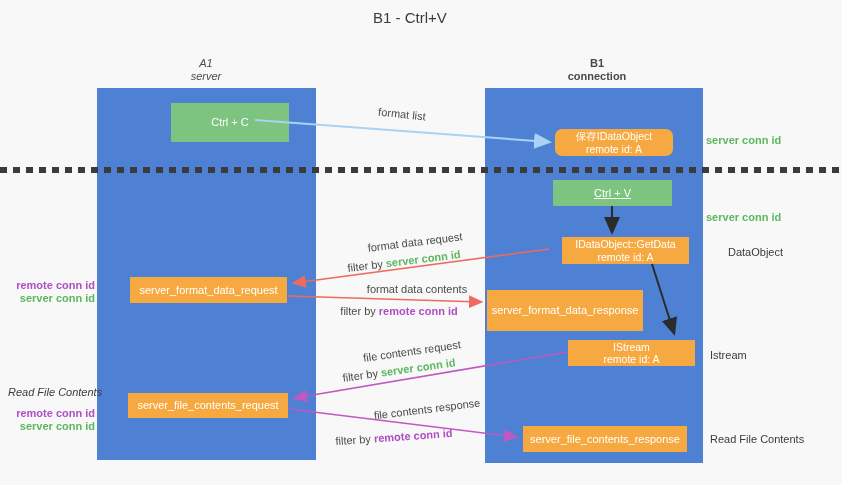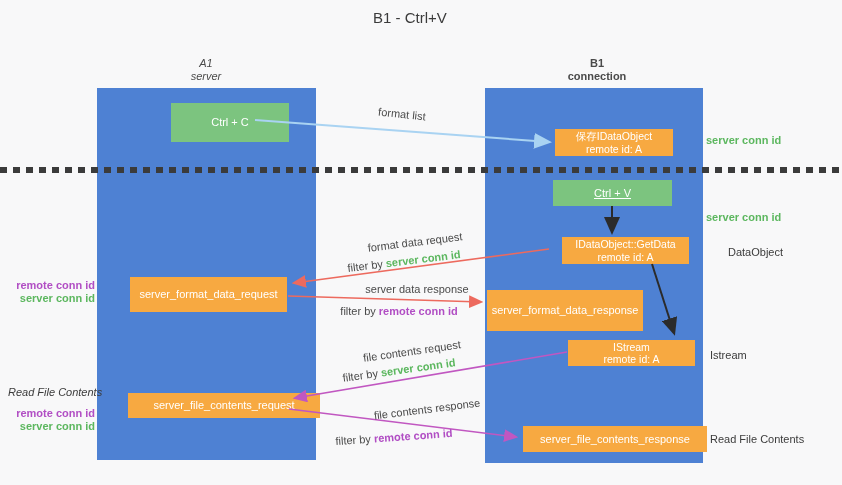--- a/index.html
+++ b/index.html
@@ -59,52 +59,52 @@
 
 <div class="abs lane" style="left:97px;width:219px;height:372px;"></div>
 <div class="abs lane" style="left:485px;width:218px;height:375px;"></div>
 
 <div class="abs separator"></div>
 
 <div class="abs node green" style="left:137px;top:103px;width:118px;height:39px;margin-left:34px;">
   <div>Ctrl + C</div>
 </div>
 
-<div class="abs node orange" style="left:555px;top:129px;width:118px;height:27px;font-size:10.5px;">
+<div class="abs node orange" style="left:555px;top:129px;width:118px;height:27px;font-size:10.5px;border-radius:7px;">
   <div>保存IDataObject</div>
   <div>remote id: A</div>
 </div>
 
 <div class="abs node green" style="left:553px;top:180px;width:119px;height:26px;text-decoration:underline;">
   <div>Ctrl + V</div>
 </div>
 
 <div class="abs node orange" style="left:562px;top:237px;width:127px;height:27px;font-size:10.5px;">
   <div>IDataObject::GetData</div>
   <div>remote id: A</div>
 </div>
 
-<div class="abs node orange" style="left:130px;top:277px;width:157px;height:35px;">
+<div class="abs node orange" style="left:130px;top:277px;width:157px;height:26px;">
   <div>server_format_data_request</div>
 </div>
 
 <div class="abs node orange" style="left:487px;top:290px;width:156px;height:41px;">
   <div>server_format_data_response</div>
 </div>
 
 <div class="abs node orange" style="left:568px;top:340px;width:127px;height:26px;font-size:10.5px;">
   <div>IStream</div>
   <div>remote id: A</div>
 </div>
 
-<div class="abs node orange" style="left:128px;top:393px;width:192px;height:25px;">
+<div class="abs node orange" style="left:128px;top:393px;width:160px;height:25px;">
   <div>server_file_contents_request</div>
 </div>
 
-<div class="abs node orange" style="left:523px;top:426px;width:184px;height:26px;">
+<div class="abs node orange" style="left:523px;top:426px;width:164px;height:26px;">
   <div>server_file_contents_response</div>
 </div>
 
 <svg class="abs arrows" width="842" height="485" viewBox="0 0 842 485">
   <defs>
     <marker id="m-blue" markerWidth="9" markerHeight="8" refX="7.5" refY="4" orient="auto">
       <path d="M0,0 L9,4 L0,8 Z" fill="#A9D3F2"></path>
     </marker>
     <marker id="m-black" markerWidth="9" markerHeight="8" refX="7.5" refY="4" orient="auto">
       <path d="M0,0 L9,4 L0,8 Z" fill="#2B2B2B"></path>
@@ -125,21 +125,21 @@
   <line x1="289" y1="409" x2="516" y2="437" stroke="#C157C1" stroke-width="1.6" marker-end="url(#m-magenta)"></line>
 </svg>
 
 <div class="abs edge-label" style="left:402px;top:114px;transform:translate(-50%,-50%) rotate(6deg);">format list</div>
 
 <div class="abs edge-label" style="left:415px;top:242px;transform:translate(-50%,-50%) rotate(-7deg);">format data request</div>
 <div class="abs edge-label" style="left:404px;top:261px;transform:translate(-50%,-50%) rotate(-7deg);">
   <span>filter by </span><span class="id-green">server conn id</span>
 </div>
 
-<div class="abs edge-label" style="left:417px;top:289px;">server data response</div>
+<div class="abs edge-label" style="left:417px;top:289px;">format data contents</div>
 <div class="abs edge-label" style="left:399px;top:311px;">
   <span>filter by </span><span class="id-purple">remote conn id</span>
 </div>
 
 <div class="abs edge-label" style="left:412px;top:351px;transform:translate(-50%,-50%) rotate(-8deg);">file contents request</div>
 <div class="abs edge-label" style="left:399px;top:370px;transform:translate(-50%,-50%) rotate(-8deg);">
   <span>filter by </span><span class="id-green">server conn id</span>
 </div>
 
 <div class="abs edge-label" style="left:427px;top:409px;transform:translate(-50%,-50%) rotate(-7deg);">file contents response</div>

